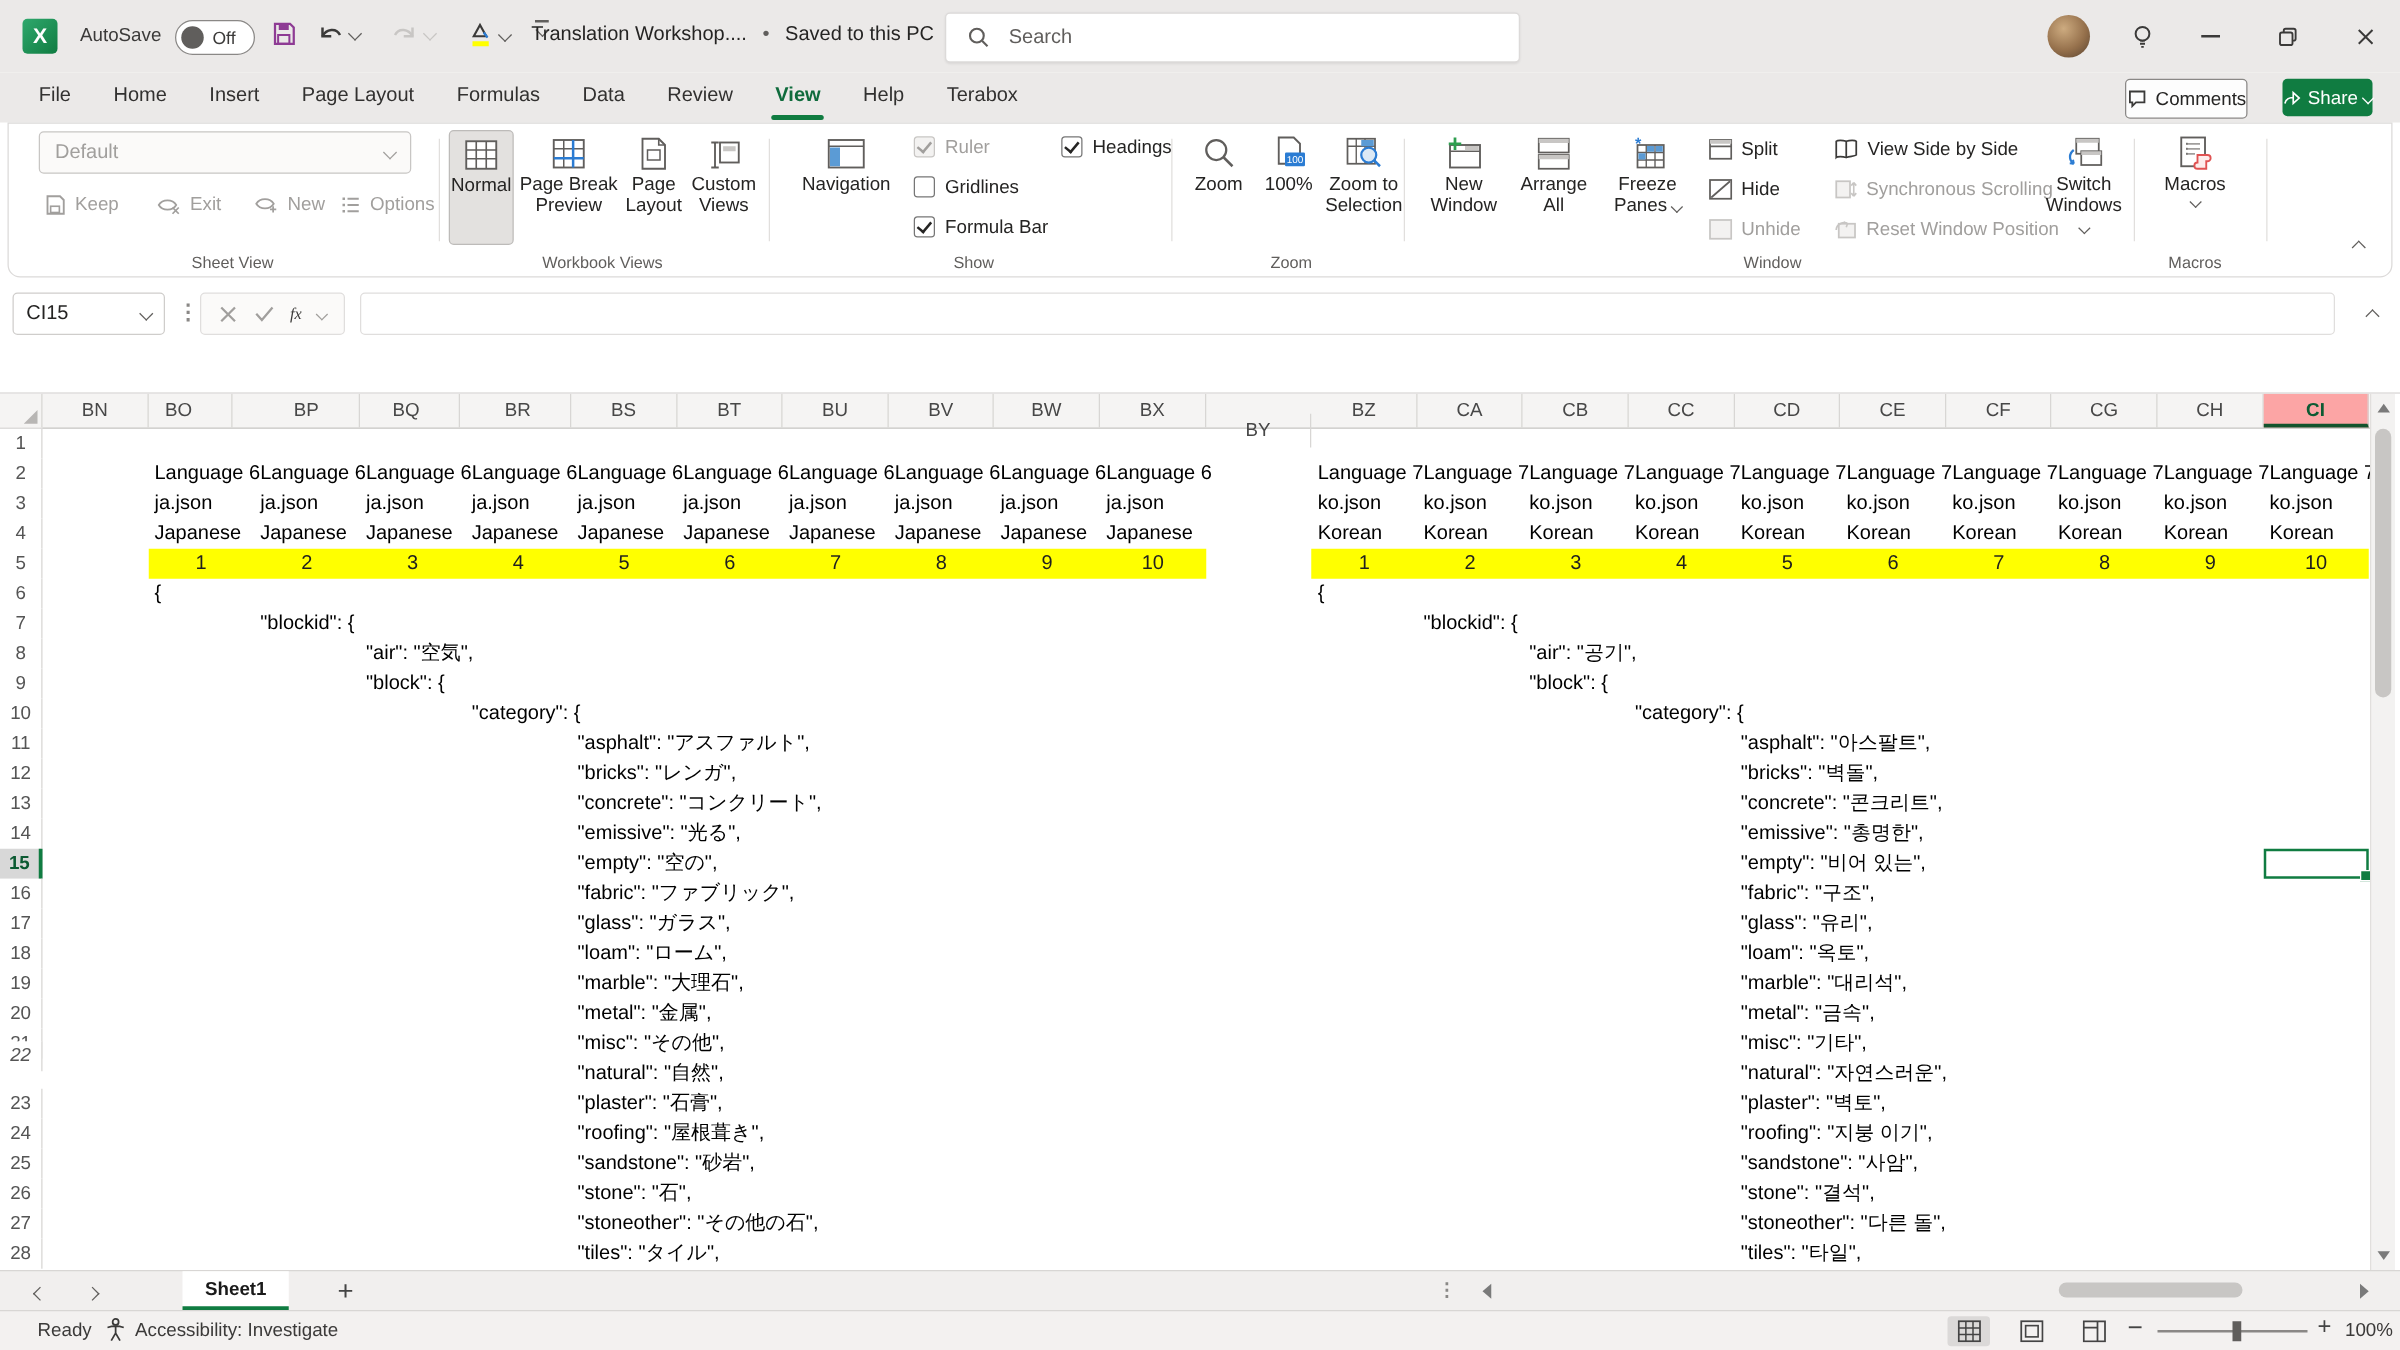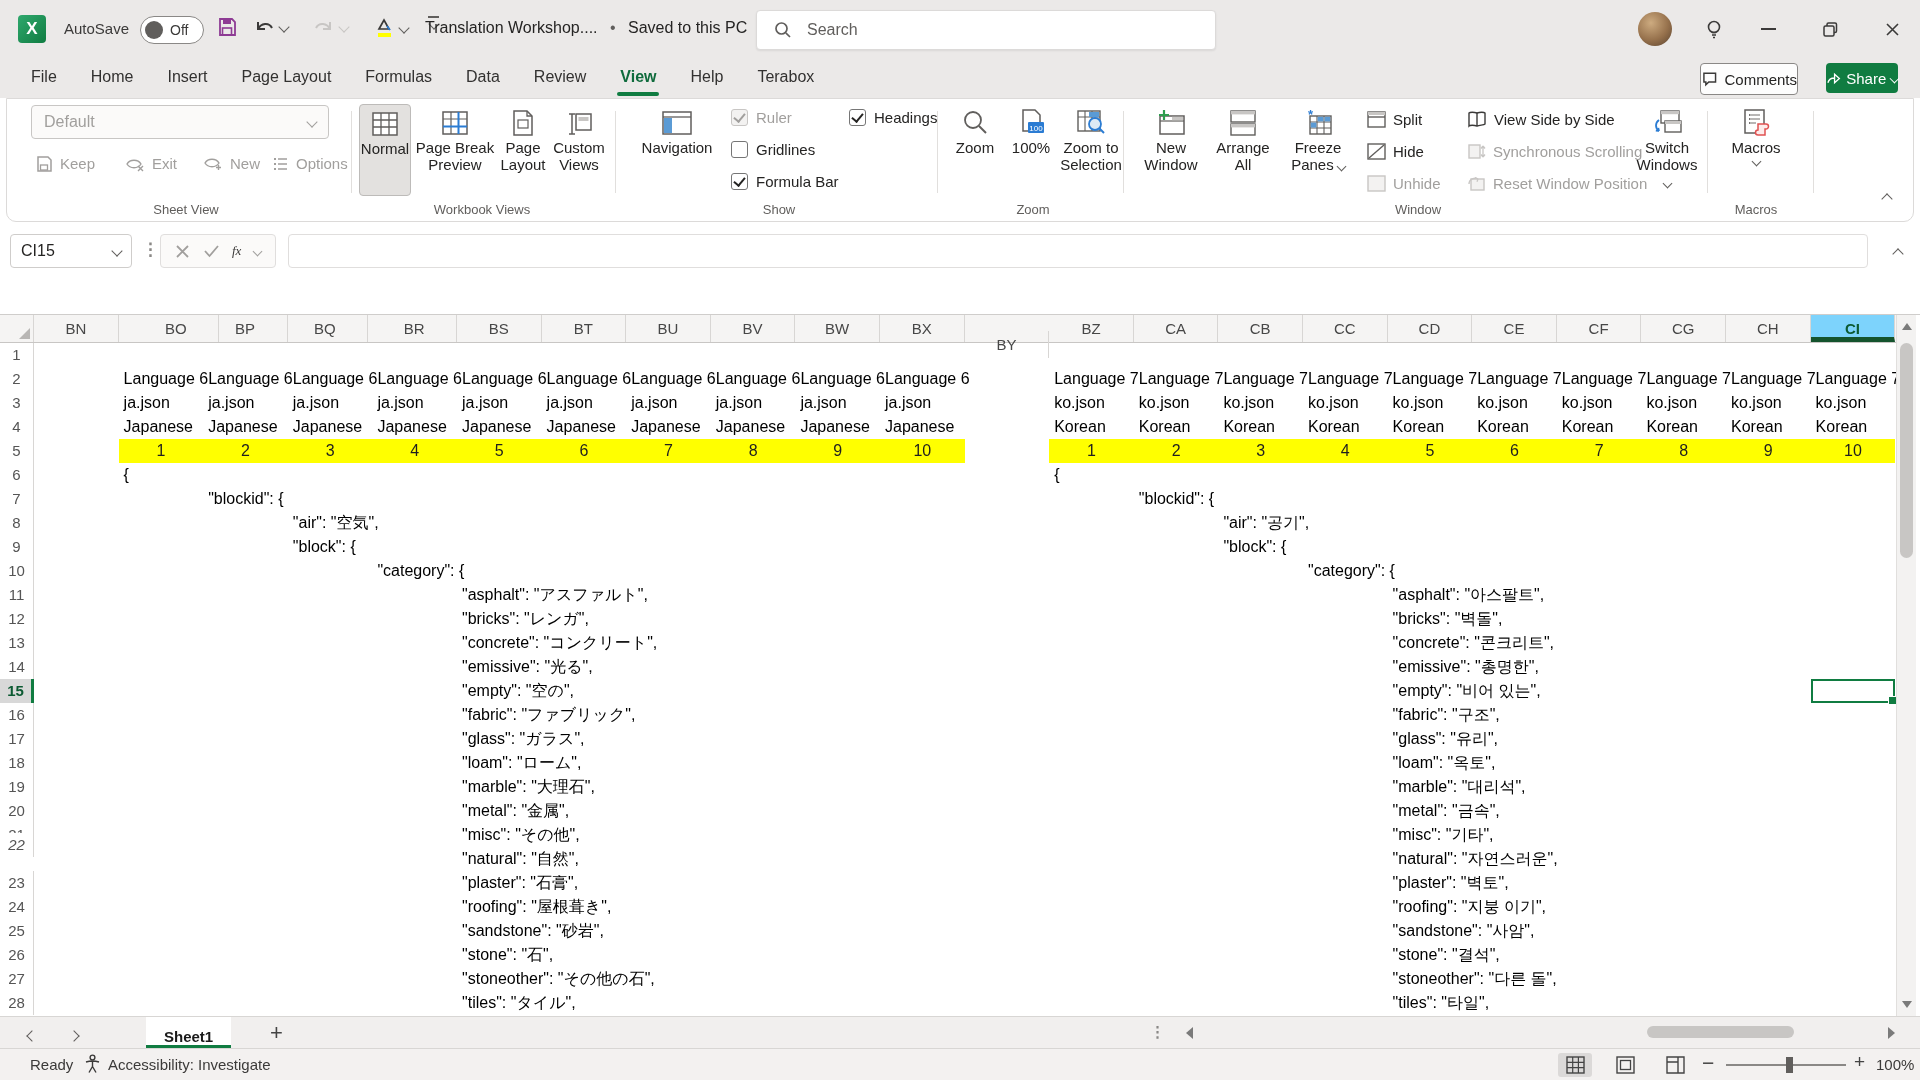--- a/index.html
+++ b/index.html
@@ -70,39 +70,39 @@
       background:#fff;display:flex;align-items:center;justify-content:space-between;padding:0 10px;box-sizing:border-box;font-size:16px;}
   #fx-cluster{position:absolute;left:160px;top:8px;width:116px;height:34px;border:1px solid #e0dedd;border-radius:4px;
       background:#fbfaf9;display:flex;align-items:center;justify-content:space-around;padding:0 8px;box-sizing:border-box;}
   #formula-input{position:absolute;left:288px;top:8px;width:1580px;height:34px;border:1px solid #e0dedd;border-radius:4px;
       background:#fff;box-sizing:border-box;font-size:16px;line-height:32px;padding:0 8px;color:#000;}
   
   #grid{position:absolute;left:0;top:315px;width:1920px;height:701px;background:#fff;overflow:hidden;}
   #colheaders{position:absolute;left:0;top:0;width:1896px;height:28px;background:#f5f4f3;border-bottom:1px solid #c8c6c4;box-sizing:border-box;}
   .colhdr{position:absolute;top:0;height:27px;line-height:27px;text-align:center;font-size:15px;color:#474747;
       border-right:1px solid #d8d6d4;box-sizing:border-box;}
-  .colhdr.sel{background:#7dd3fc;border-bottom:5px solid #14532d;color:#0c5a32;font-weight:bold;}
+  .colhdr.sel{background:#fca5a5;border-bottom:3px solid #14532d;color:#0c5a32;font-weight:bold;}
   #corner{position:absolute;left:0;top:0;width:34px;height:27px;background:#f5f4f3;border-right:1px solid #d8d6d4;box-sizing:border-box;}
   #corner::after{content:"";position:absolute;right:3px;bottom:3px;border-left:11px solid transparent;border-bottom:11px solid #b8b6b4;}
   .rowhdr{position:absolute;left:0;width:34px;height:24px;line-height:24px;text-align:center;font-size:15px;color:#555;
       background:#fff;border-right:1px solid #d8d6d4;box-sizing:border-box;}
   .rowhdr.sel{background:#d8d8d8;border-right:3px solid #107c41;color:#0c5a32;font-weight:bold;}
   .gcell{position:absolute;height:24px;line-height:24px;font-size:16px;color:#000;white-space:pre;}
   .yellowband{position:absolute;height:24px;background:#ffff00;}
   .ynum{position:absolute;height:24px;line-height:24px;font-size:16px;color:#1f1f1f;text-align:center;}
   #selcell{position:absolute;border:2px solid #107c41;box-sizing:border-box;background:transparent;}
   #selcell .handle{position:absolute;right:-4px;bottom:-4px;width:7px;height:7px;background:#107c41;border:1px solid #fff;}
   
   .sb-arrow{width:0;height:0;position:absolute;}
   #vscroll{position:absolute;left:1896px;top:0;width:20px;height:701px;background:#f3f2f1;border-left:1px solid #e1dfdd;box-sizing:border-box;}
   #vthumb{position:absolute;left:3px;top:28px;width:13px;height:215px;background:#c8c6c4;border-radius:7px;}
   
   #sheetbar{position:absolute;left:0;top:1016px;width:1920px;height:32px;background:#f1efee;border-top:1px solid #d8d6d4;box-sizing:border-box;}
   #sheettab-active{position:absolute;left:146px;top:0;height:31px;background:#fff;padding:0 18px;
-      display:flex;align-items:flex-end;font-size:15px;font-weight:bold;color:#1a1a1a;border-bottom:3px solid #107c41;box-sizing:border-box;}
+      display:flex;align-items:center;font-size:15px;font-weight:bold;color:#1a1a1a;border-bottom:3px solid #107c41;box-sizing:border-box;}
   #hscroll-track{position:absolute;left:1205px;top:8px;width:675px;height:14px;}
   #hthumb{position:absolute;left:442px;top:1px;width:147px;height:12px;background:#c8c6c4;border-radius:6px;}
   
   #statusbar{position:absolute;left:0;top:1048px;width:1920px;height:32px;background:#f3f1f0;border-top:1px solid #d8d6d4;box-sizing:border-box;font-size:15px;color:#3b3a39;}
   .viewicon{position:absolute;top:4px;width:34px;height:24px;border-radius:3px;display:flex;align-items:center;justify-content:center;}
   .viewicon.sel{background:#dbd9d8;}
   #zoomslider-track{position:absolute;left:1726px;top:15px;width:120px;height:2px;background:#8a8886;}
   #zoomthumb{position:absolute;left:60px;top:-7px;width:7px;height:16px;background:#605e5c;}
 </style>
 </head>
@@ -504,21 +504,21 @@
       <span style="font-family:'Liberation Serif',serif;font-style:italic;font-size:13px;color:#3b3a39;">fx</span>
       <span class="chevdn" style="color:#a19f9d;width:6px;height:6px;"></span>
     </div>
     <div id="formula-input"></div>
     <div style="position:absolute;right:18px;top:18px;color:#605e5c;"><span class="chevup"></span></div>
   </div>
 
   <div id="grid">
     <div id="colheaders">
         <div class="colhdr" style="left: 34px; width: 84.6px;">BN</div>
-        <div class="colhdr" style="left: 134px; width: 84.6px;">BO</div>
+        <div class="colhdr" style="left: 101px; width: 84.6px;">BO</div>
         <div class="colhdr" style="left: 203.2px; width: 84.6px;">BP</div>
         <div class="colhdr" style="left: 283px; width: 84.6px;">BQ</div>
         <div class="colhdr" style="left: 372.4px; width: 84.6px;">BR</div>
         <div class="colhdr" style="left: 457px; width: 84.6px;">BS</div>
         <div class="colhdr" style="left: 541.6px; width: 84.6px;">BT</div>
         <div class="colhdr" style="left: 626.2px; width: 84.6px;">BU</div>
         <div class="colhdr" style="left: 710.8px; width: 84.6px;">BV</div>
         <div class="colhdr" style="left: 795.4px; width: 84.6px;">BW</div>
         <div class="colhdr" style="left: 880px; width: 84.6px;">BX</div>
         <div class="colhdr" style="left: 964.6px; width: 84.6px; margin-top: 16px;">BY</div>

